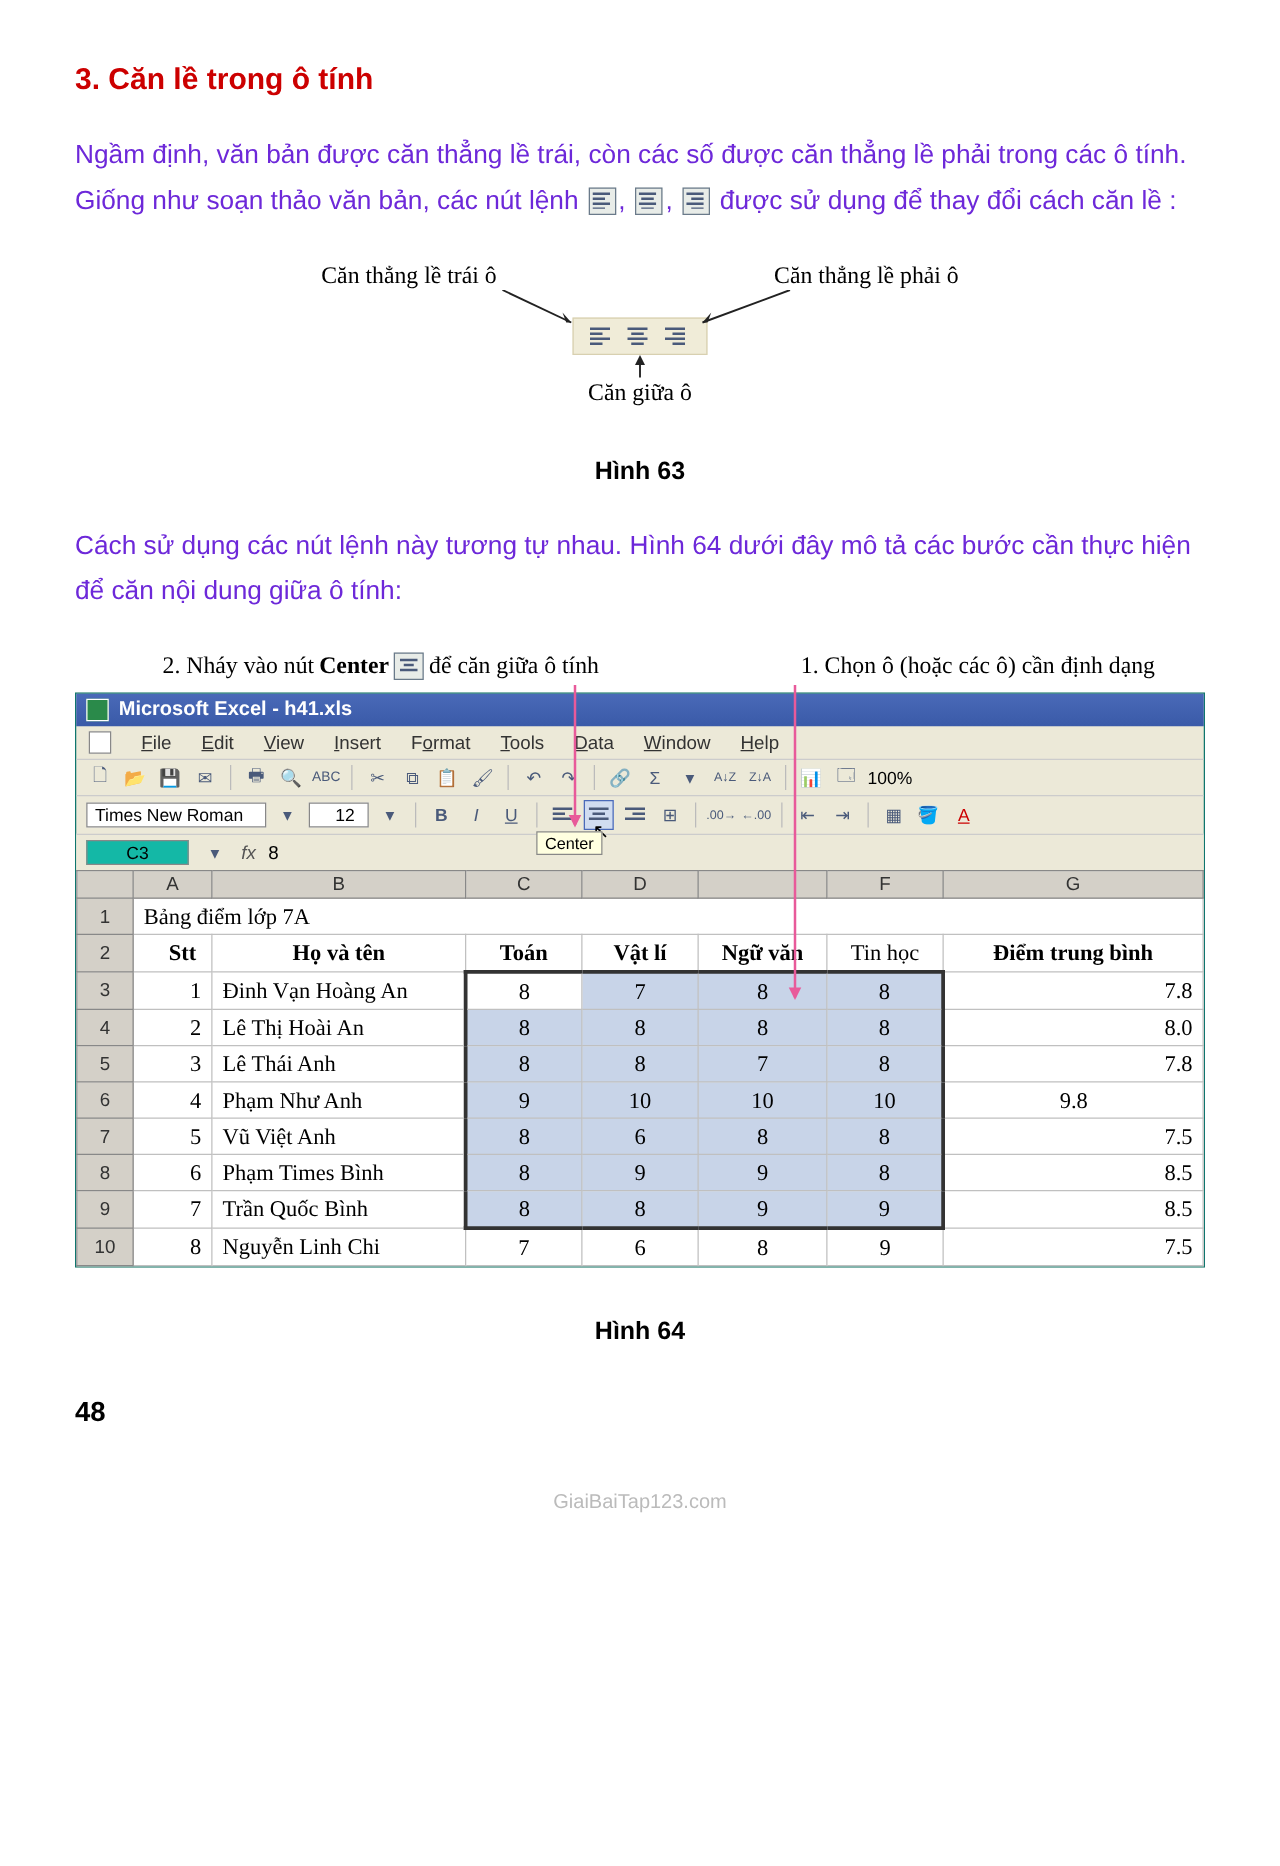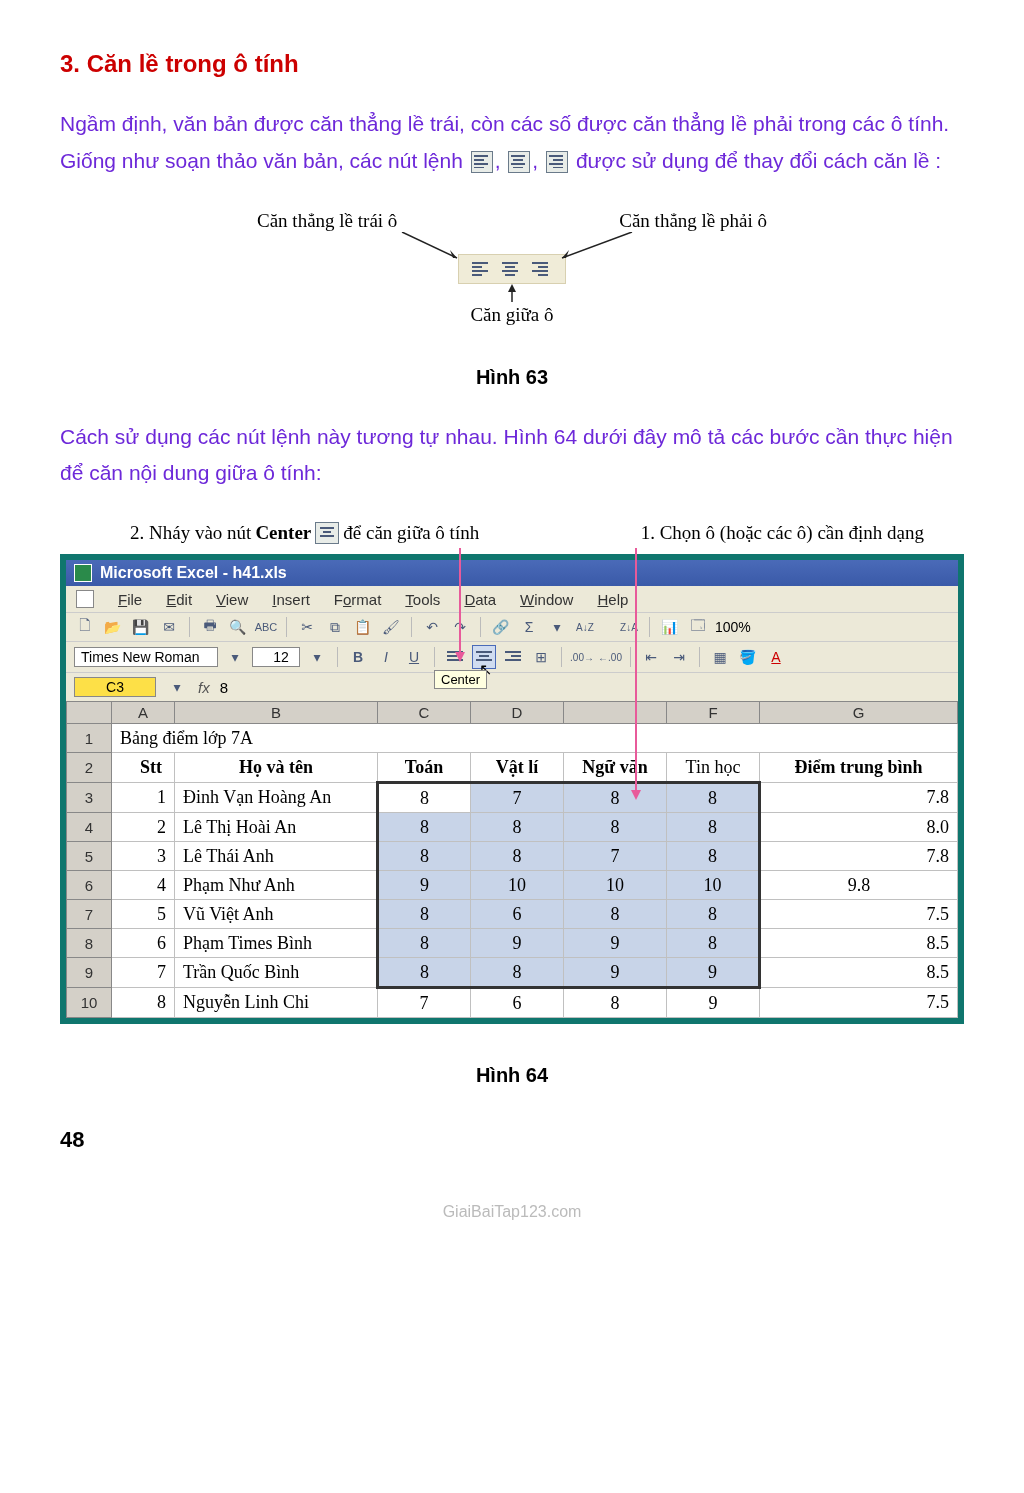--- a/index.html
+++ b/index.html
@@ -74,21 +74,21 @@
     font-family: "Times New Roman", serif;
     font-size: 19px;
     gap: 20px;
   }
   .fig64-callouts .c1 { display: flex; align-items: center; gap: 4px; }
   .fig64-callouts .callout-icon {
     width: 22px; height: 20px; border: 1px solid #6a7a8a; background: #e8ece8;
     display: inline-flex; flex-direction: column; justify-content: center; align-items: center; gap: 2px;
   }
   .excel-window {
-    border: 6px solid #0f766e;
+    border: 1px solid #0f766e;
     background: #ece9d8;
     font-family: Tahoma, sans-serif;
     font-size: 15px;
   }
   .titlebar {
     background: linear-gradient(#4a6ab8, #3a5aa8);
     color: #fff;
     padding: 4px 8px;
     font-weight: bold;
     display: flex;
@@ -127,21 +127,21 @@
   .font-box { background: #fff; border: 1px solid #888; padding: 1px 6px; font-size: 14px; }
   .formula-bar {
     display: flex;
     gap: 10px;
     padding: 3px 8px;
     border-top: 1px solid #ccc;
     align-items: center;
     background: #ece9d8;
   }
   .name-box {
-    background: #fde047; border: 1px solid #888;
+    background: #14b8a6; border: 1px solid #888;
     padding: 1px 10px; width: 60px; text-align: center;
     font-size: 14px;
   }
   .sheet {
     border-collapse: collapse;
     width: 100%;
     background: #fff;
     font-family: "Times New Roman", serif;
     font-size: 18px;
   }
@@ -331,21 +331,21 @@
         <span class="tbtn">📋</span>
         <span class="tbtn">🖌</span>
         <span class="sep"></span>
         <span class="tbtn">↶</span>
         <span class="tbtn">↷</span>
         <span class="sep"></span>
         <span class="tbtn">🔗</span>
         <span class="tbtn">Σ</span>
         <span class="tbtn">▾</span>
         <span class="tbtn" style="font-size:10px;">A↓Z</span>
-        <span class="tbtn" style="font-size:10px;margin-left:16px;">Z↓A</span>
+        <span class="tbtn" style="font-size:10px;">Z↓A</span>
         <span class="sep"></span>
         <span class="tbtn">📊</span>
         <span class="tbtn">🗔</span>
         <span style="font-size:14px;">100%</span>
       </div>
       <div class="toolbar" style="position:relative;">
         <span class="font-box" style="width:130px;">Times New Roman</span>
         <span class="tbtn">▾</span>
         <span class="font-box" style="width:24px; text-align:center;padding-left:16px;">12</span>
         <span class="tbtn">▾</span>

